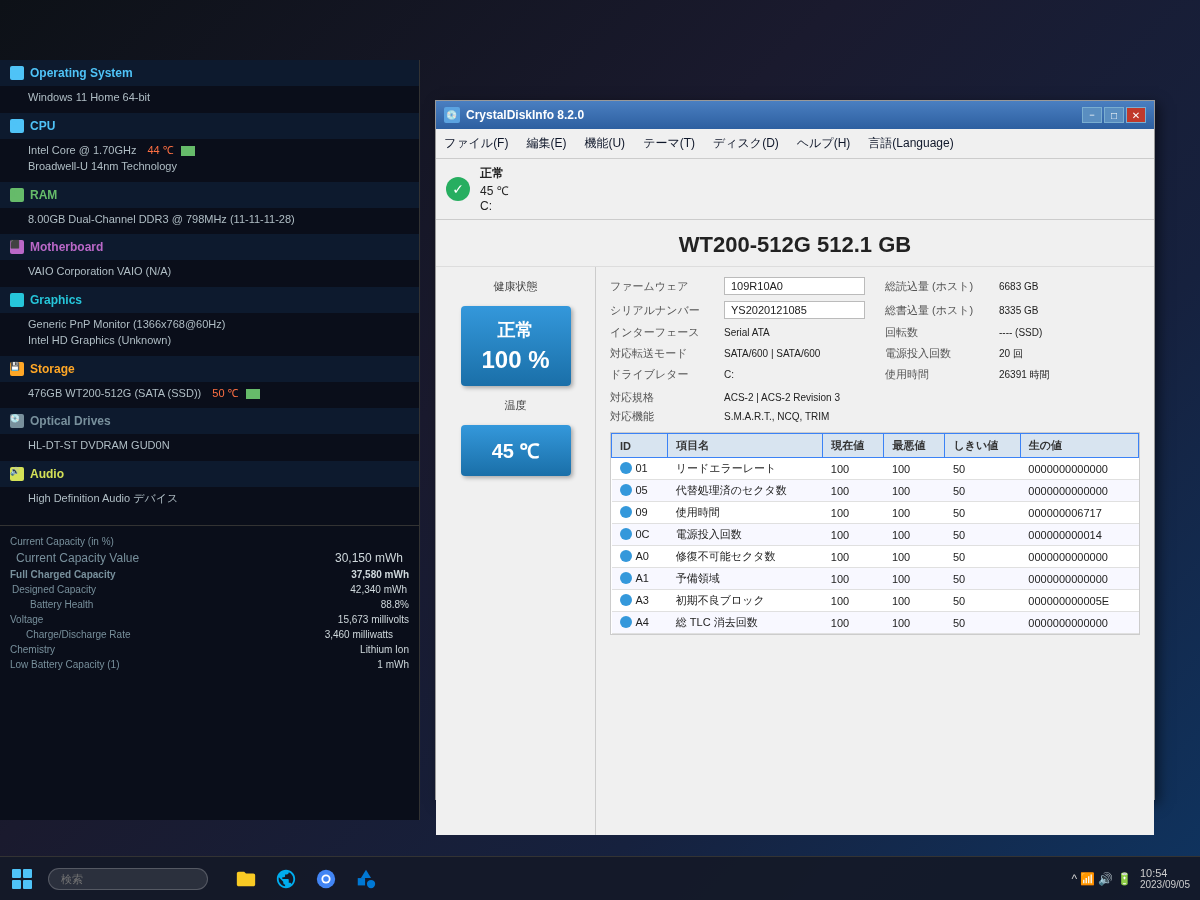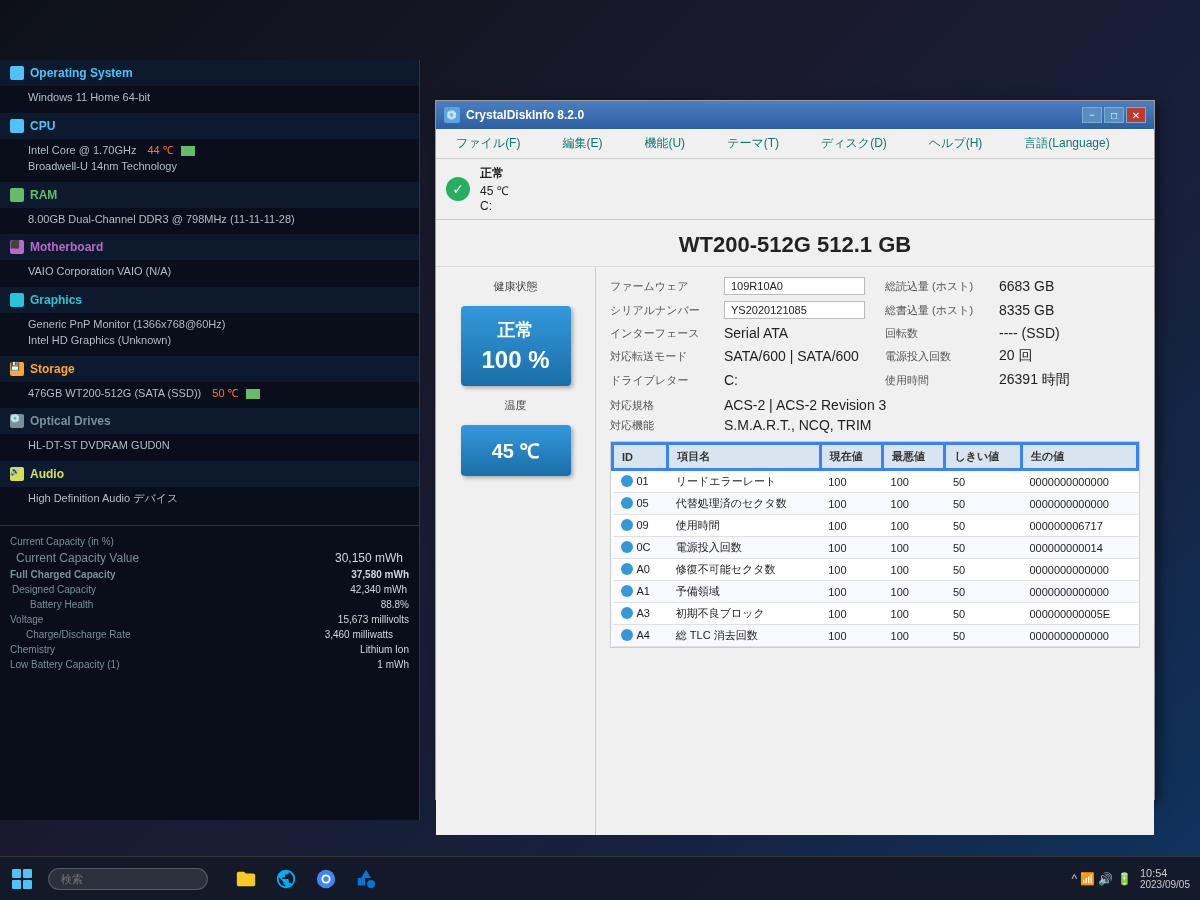--- a/index.html
+++ b/index.html
@@ -146,23 +146,23 @@
     .menu-bar {
       background: #f0f0f0;
       border-bottom: 1px solid #ccc;
       padding: 3px 0;
       display: flex;
       gap: 2px;
       font-size: 12px;
     }
 
     .menu-item {
-      padding: 3px 20px;
+      padding: 3px 8px;
       cursor: pointer;
-      color: #0f766e;
+      color: #0f172a;
     }
 
     
     .status-area {
       display: flex;
       align-items: center;
       padding: 6px 10px;
       background: #f0f0f0;
       border-bottom: 1px solid #ccc;
       gap: 10px;
@@ -290,21 +290,21 @@
       border: 1px solid #bbb;
       padding: 2px 6px;
       font-size: 11px;
       color: #222;
       flex: 1;
       min-width: 0;
     }
 
     .info-value-plain {
       color: #222;
-      font-size: 14px;
+      font-size: 10px;
       text-align: right;
     }
 
     
     .smart-table-container {
       margin-top: 8px;
       border: 1px solid #ccc;
       background: white;
       overflow-y: auto;
       max-height: 300px;
@@ -313,21 +313,21 @@
     .smart-table {
       width: 100%;
       border-collapse: collapse;
       font-size: 11px;
     }
 
     .smart-table th {
       background: #d8e4f0;
       padding: 4px 8px;
       text-align: left;
-      border: 3px solid #3b82f6;
+      border: 1px solid #3b82f6;
       color: #333;
       font-weight: bold;
     }
 
     .smart-table td {
       padding: 3px 8px;
       border-bottom: 1px solid #e0e0e0;
       color: #222;
     }
 

